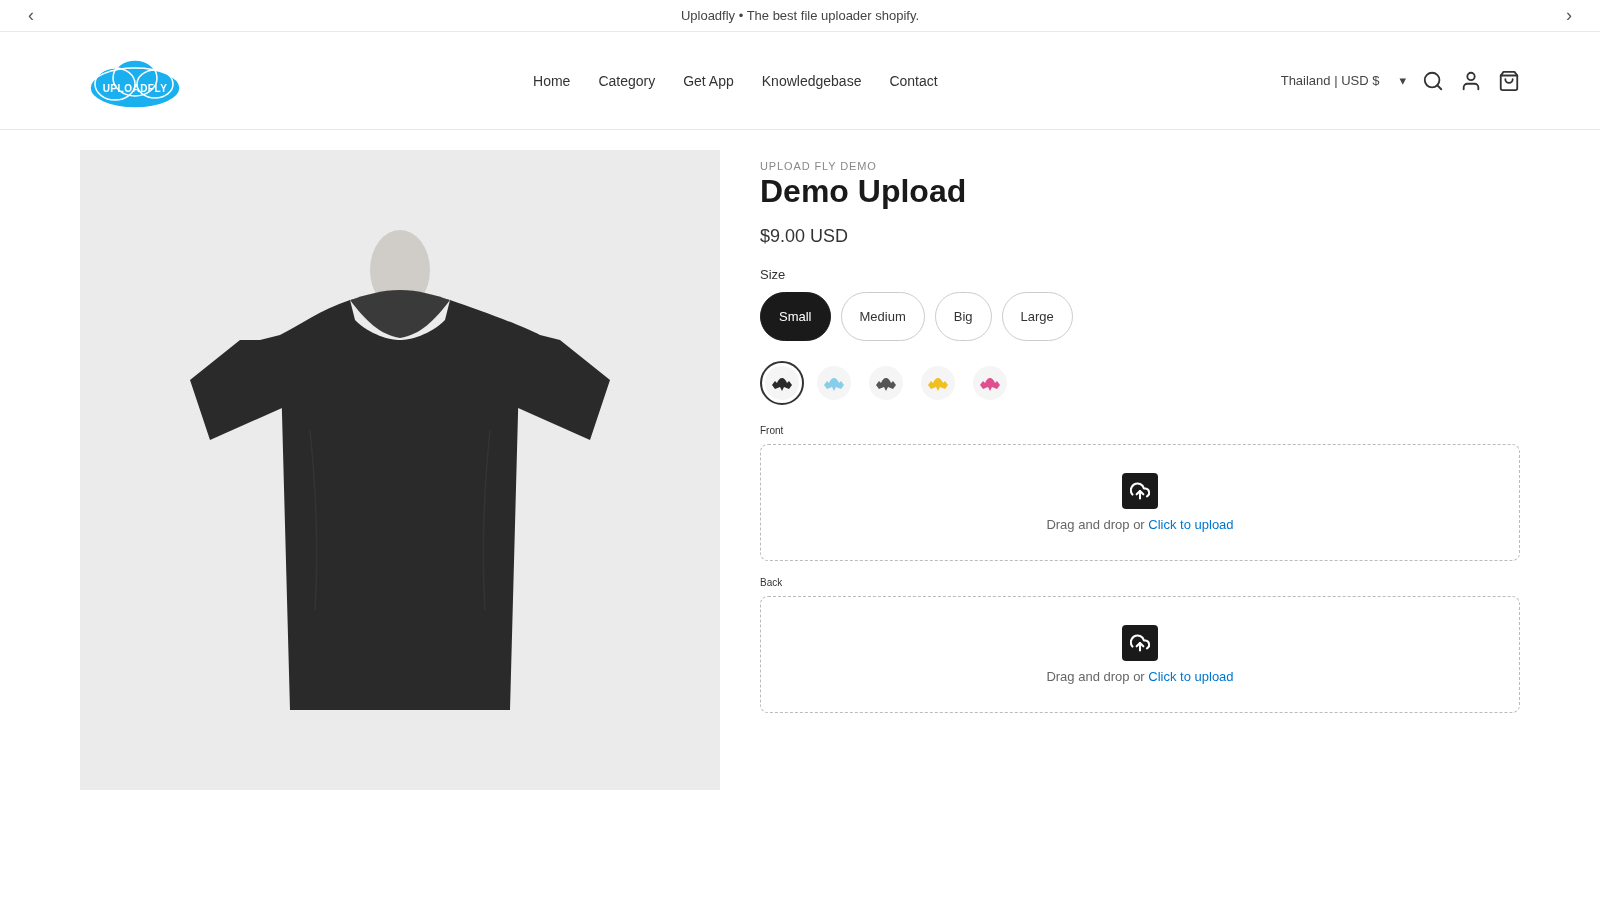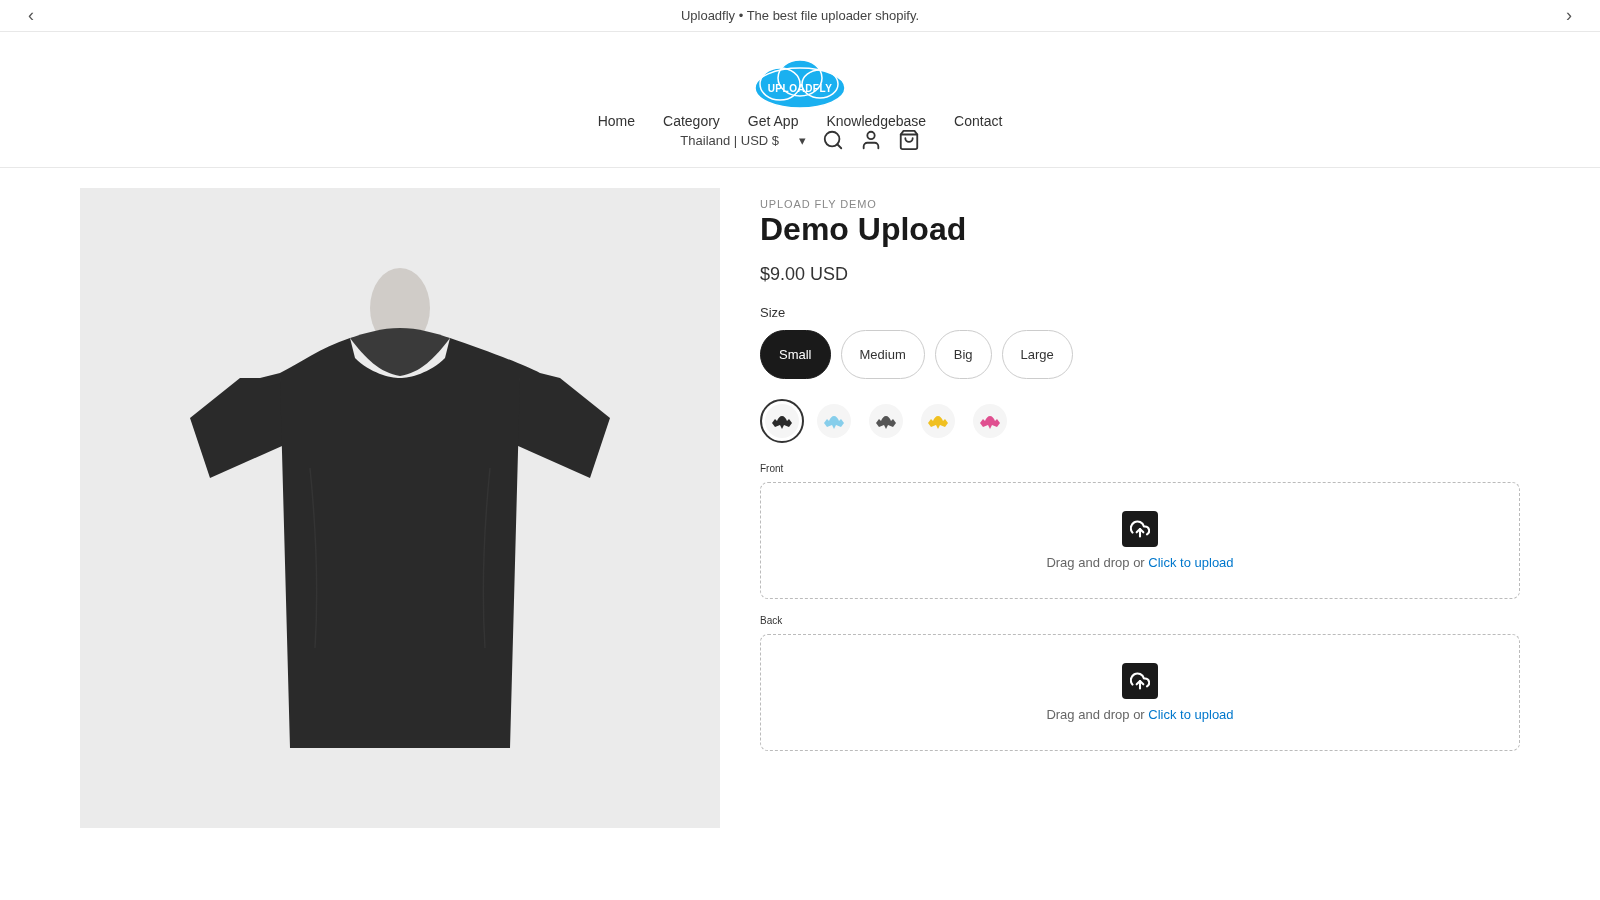--- a/index.html
+++ b/index.html
@@ -28,21 +28,20 @@
     .announcement-bar .nav-arrow.right { right: 20px; }
     .announcement-text { font-size: 13px; color: #444; }
 
     
     .header {
       display: flex;
       align-items: center;
       justify-content: space-between;
       padding: 16px 80px;
       border-bottom: 1px solid #e8e8e8;
-      flex-direction: column;
     }
     .logo-area { display: flex; align-items: center; }
     .nav-links { display: flex; gap: 28px; align-items: center; }
     .nav-links a {
       text-decoration: none;
       color: #333;
       font-size: 14px;
       cursor: pointer;
     }
     .header-actions { display: flex; align-items: center; gap: 16px; }

